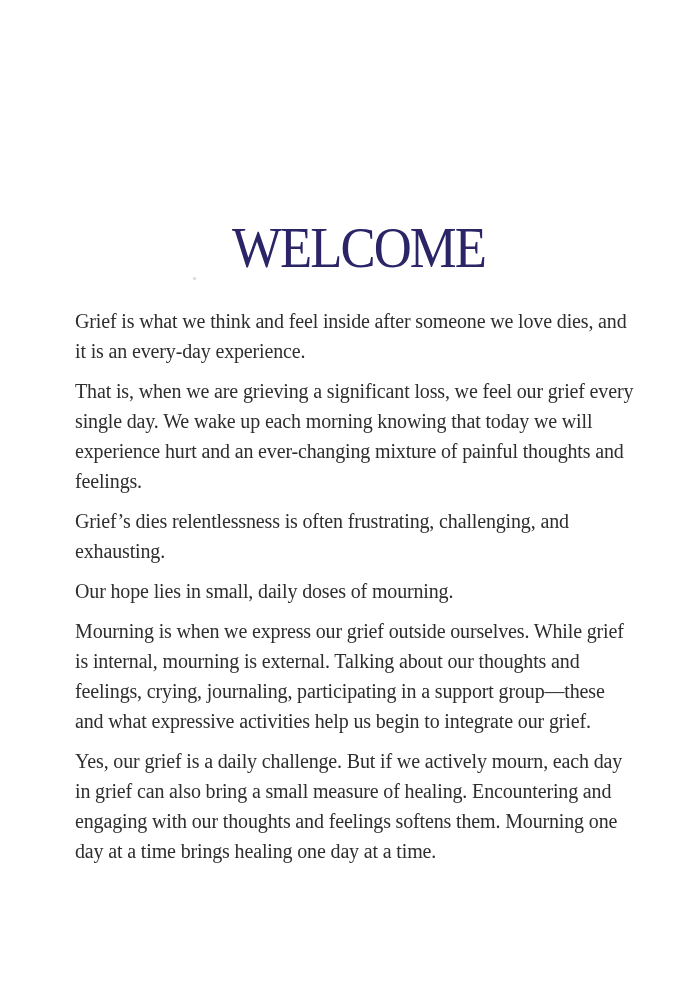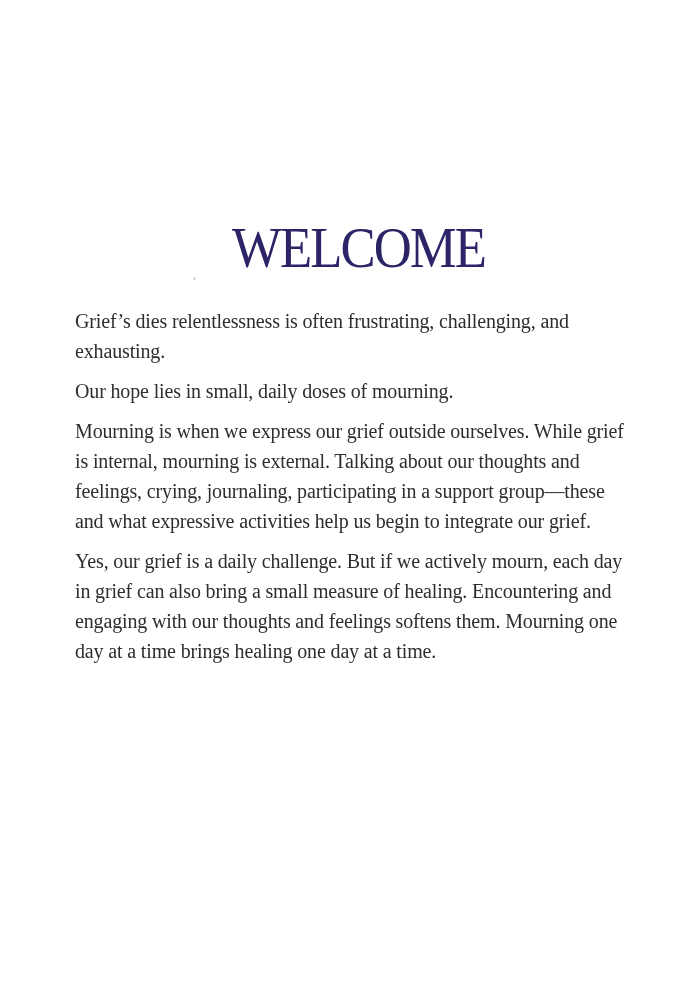--- a/index.html
+++ b/index.html
@@ -65,18 +65,20 @@
       letter-spacing: -0.15px;
     }
   </style>
 </head>
 <body>
 
 <div class="page">
   <h1 class="title" style="color: rgb(43, 36, 102);"><span>WELCOME</span></h1>
   <div class="speck"></div>
   <div class="body-text" style="color: rgb(46, 46, 46);">
+    <p>Grief is what we think and feel inside after someone we love dies, and it is an every-day experience.</p>
+    <p>That is, when we are grieving a significant loss, we feel our grief every single day. We wake up each morning knowing that today we will experience hurt and an ever-changing mixture of painful thoughts and feelings.</p>
     <p>Grief’s dies relentlessness is often frustrating, challenging, and exhausting.</p>
     <p>Our hope lies in small, daily doses of mourning.</p>
     <p>Mourning is when we express our grief outside ourselves. While grief is internal, mourning is external. Talking about our thoughts and feelings, crying, journaling, participating in a support group—these and what expressive activities help us begin to integrate our grief.</p>
     <p>Yes, our grief is a daily challenge. But if we actively mourn, each day in grief can also bring a small measure of healing. Encountering and engaging with our thoughts and feelings softens them. Mourning one day at a time brings healing one day at a time.</p>
   </div>
 </div>
 
 </body></html>

